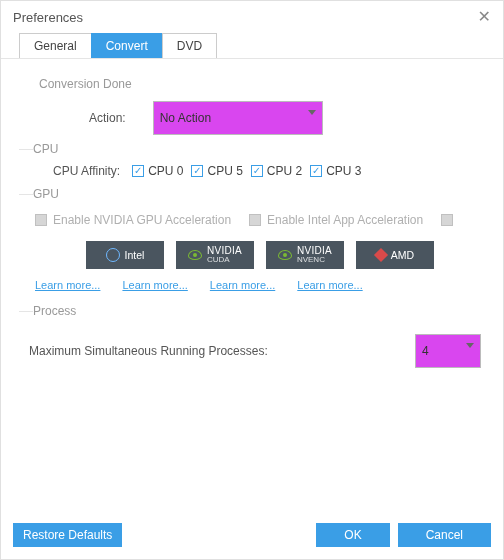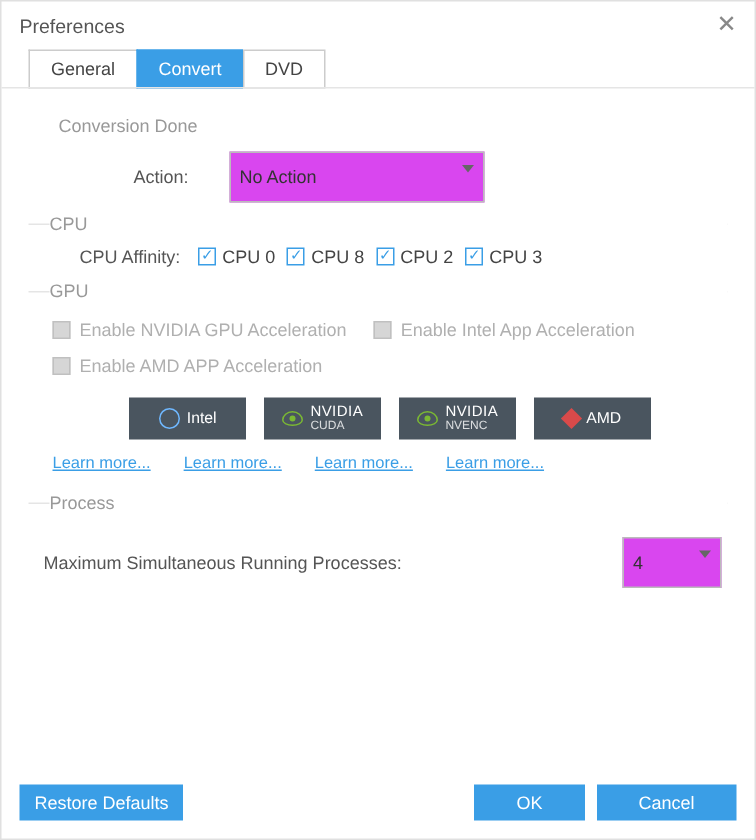--- a/index.html
+++ b/index.html
@@ -80,21 +80,21 @@
     <div class="fieldset">
       <div class="legend">CPU</div>
       <div class="cpu-row">
         <span class="cpu-label">CPU Affinity:</span>
         <label class="cpu-opt">
           <span class="chk">✓</span>
           <span>CPU 0</span>
         </label>
         <label class="cpu-opt">
           <span class="chk">✓</span>
-          <span>CPU 8</span>
+          <span>CPU 5</span>
         </label>
         <label class="cpu-opt">
           <span class="chk">✓</span>
           <span>CPU 2</span>
         </label>
         <label class="cpu-opt">
           <span class="chk">✓</span>
           <span>CPU 3</span>
         </label>
       </div>
@@ -106,21 +106,20 @@
         <label class="gpu-opt">
           <span class="chk gray"></span>
           <span>Enable NVIDIA GPU Acceleration</span>
         </label>
         <label class="gpu-opt">
           <span class="chk gray"></span>
           <span>Enable Intel App Acceleration</span>
         </label>
         <label class="gpu-opt">
           <span class="chk gray"></span>
-          <span>Enable AMD APP Acceleration</span>
         </label>
       </div>
 
       <div class="gpu-badges">
         <div class="badge">
           <span class="icon-ring"></span>
           <span class="single">Intel</span>
         </div>
         <div class="badge">
           <span class="icon-eye"></span>

